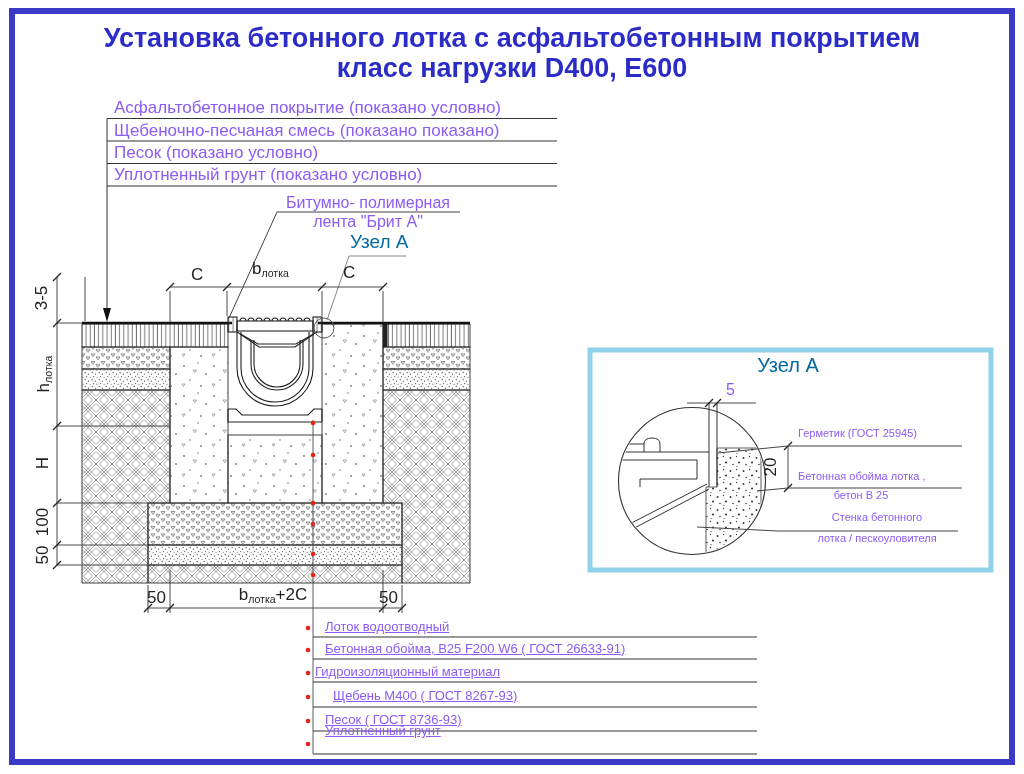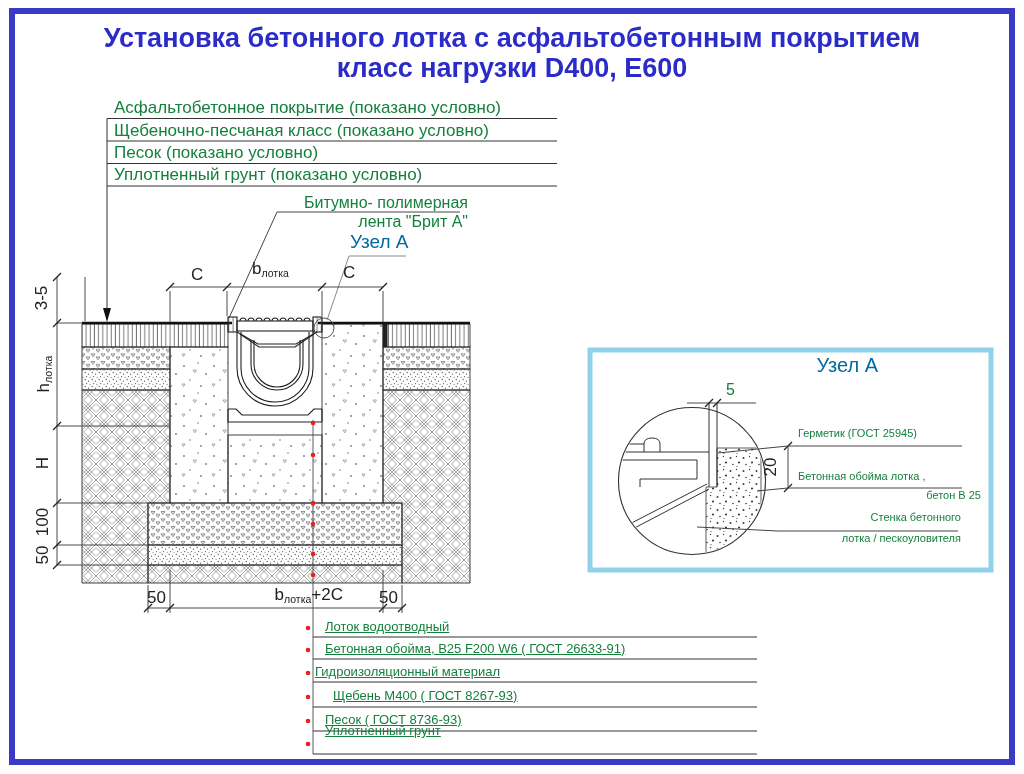--- a/index.html
+++ b/index.html
@@ -3,31 +3,31 @@
 <meta charset="utf-8">
 <style>
   html,body { margin:0; padding:0; }
   body {
     width:1024px; height:774px; position:relative; background:#ffffff;
     font-family:"Liberation Sans", sans-serif; overflow:hidden;
   }
   .frame { position:absolute; left:9px; top:8px; right:9px; bottom:9px;
            border:6px solid #3a3ac6; pointer-events:none; }
   svg.draw { position:absolute; left:0; top:0; }
-  .t { position:absolute; white-space:nowrap; color:#15803d; line-height:1.05; }
+  .t { position:absolute; white-space:nowrap; color:#8b5cf6; line-height:1.05; }
   .title { left:0; right:0; text-align:center; font-weight:bold; color:#2b2bc8; font-size:27px; }
   .callout { font-size:17px; }
   .legend  { font-size:13px;text-decoration:underline; }
   .dim     { font-size:17px; color:#222; }
   .small   { font-size:16px; }
   .sub { font-size:10.5px; vertical-align:-3px; }
   .vlabel { transform:rotate(-90deg); text-align:center; width:80px; height:20px; }
   .blue { color:#0369a1; }
   .boxlabel { font-size:11px; }
-  .ctr { text-align:right; }
+  .ctr { text-align:center; }
 </style>
 </head>
 <body>
 
 <svg class="draw" width="1024" height="774" viewBox="0 0 1024 774">
   <defs>
     <pattern id="pav" width="4.2" height="10" patternUnits="userSpaceOnUse">
       <line x1="2" y1="0" x2="2" y2="10" stroke="#4a4a4a" stroke-width="0.8"></line>
     </pattern>
     <pattern id="pgs" width="10" height="7.5" patternUnits="userSpaceOnUse">
@@ -248,21 +248,21 @@
     </g>
   </g>
 </svg>
 
 <div class="frame"></div>
 
 <div class="t title" style="top:24px">Установка бетонного лотка с асфальтобетонным покрытием</div>
 <div class="t title" style="top:54px">класс нагрузки D400, E600</div>
 
 <div class="t callout" style="left:114px;top:99px">Асфальтобетонное покрытие (показано условно)</div>
-<div class="t callout" style="left:114px;top:122px">Щебеночно-песчаная класс (показано условно)</div>
+<div class="t callout" style="left:114px;top:122px">Щебеночно-песчаная смесь (показано показано)</div>
 <div class="t callout" style="left:114px;top:144px">Песок (показано условно)</div>
 <div class="t callout" style="left:114px;top:166px">Уплотненный грунт (показано условно)</div>
 
 <div class="t small ctr" style="left:268px;top:195px;width:200px">Битумно- полимерная</div>
 <div class="t small ctr" style="left:268px;top:214px;width:200px">лента  "Брит А"</div>
 <div class="t blue" style="left:350px;top:232px;font-size:19px">Узел А</div>
 
 <div class="t dim" style="left:191px;top:266px">C</div>
 <div class="t dim" style="left:252px;top:260px"><span>b</span><sub class="sub">лотка</sub></div>
 <div class="t dim" style="left:343px;top:264px">C</div>
@@ -282,15 +282,15 @@
 <div class="t legend" style="left:315px;top:665px">Гидроизоляционный материал</div>
 <div class="t legend" style="left:333px;top:689px">Щебень М400 ( ГОСТ 8267-93)</div>
 <div class="t legend" style="left:325px;top:713px">Песок ( ГОСТ 8736-93)</div>
 <div class="t legend" style="left:325px;top:724px">Уплотненный грунт</div>
 
 <div class="t blue ctr" style="left:698px;top:355px;width:180px;font-size:20px">Узел А</div>
 <div class="t small" style="left:726px;top:382px">5</div>
 <div class="t dim vlabel" style="left:732px;top:457px">20</div>
 <div class="t boxlabel" style="left:798px;top:428px">Герметик (ГОСТ 25945)</div>
 <div class="t boxlabel" style="left:798px;top:471px">Бетонная обойма лотка ,</div>
-<div class="t boxlabel ctr" style="left:813px;top:490px;width:168px">бетон В 25</div>
+<div class="t boxlabel ctr" style="left:777px;top:490px;width:168px">бетон В 25</div>
 <div class="t boxlabel ctr" style="left:793px;top:512px;width:168px">Стенка бетонного</div>
 <div class="t boxlabel ctr" style="left:793px;top:533px;width:168px">лотка / пескоуловителя</div>
 
 </body></html>

